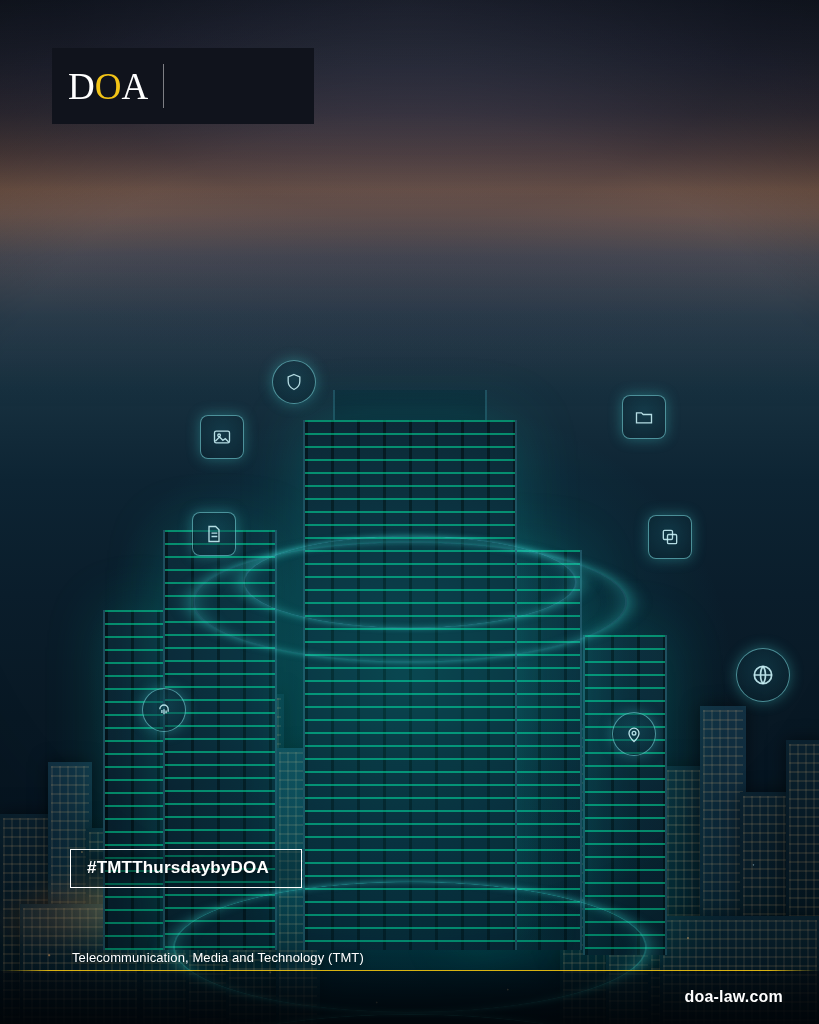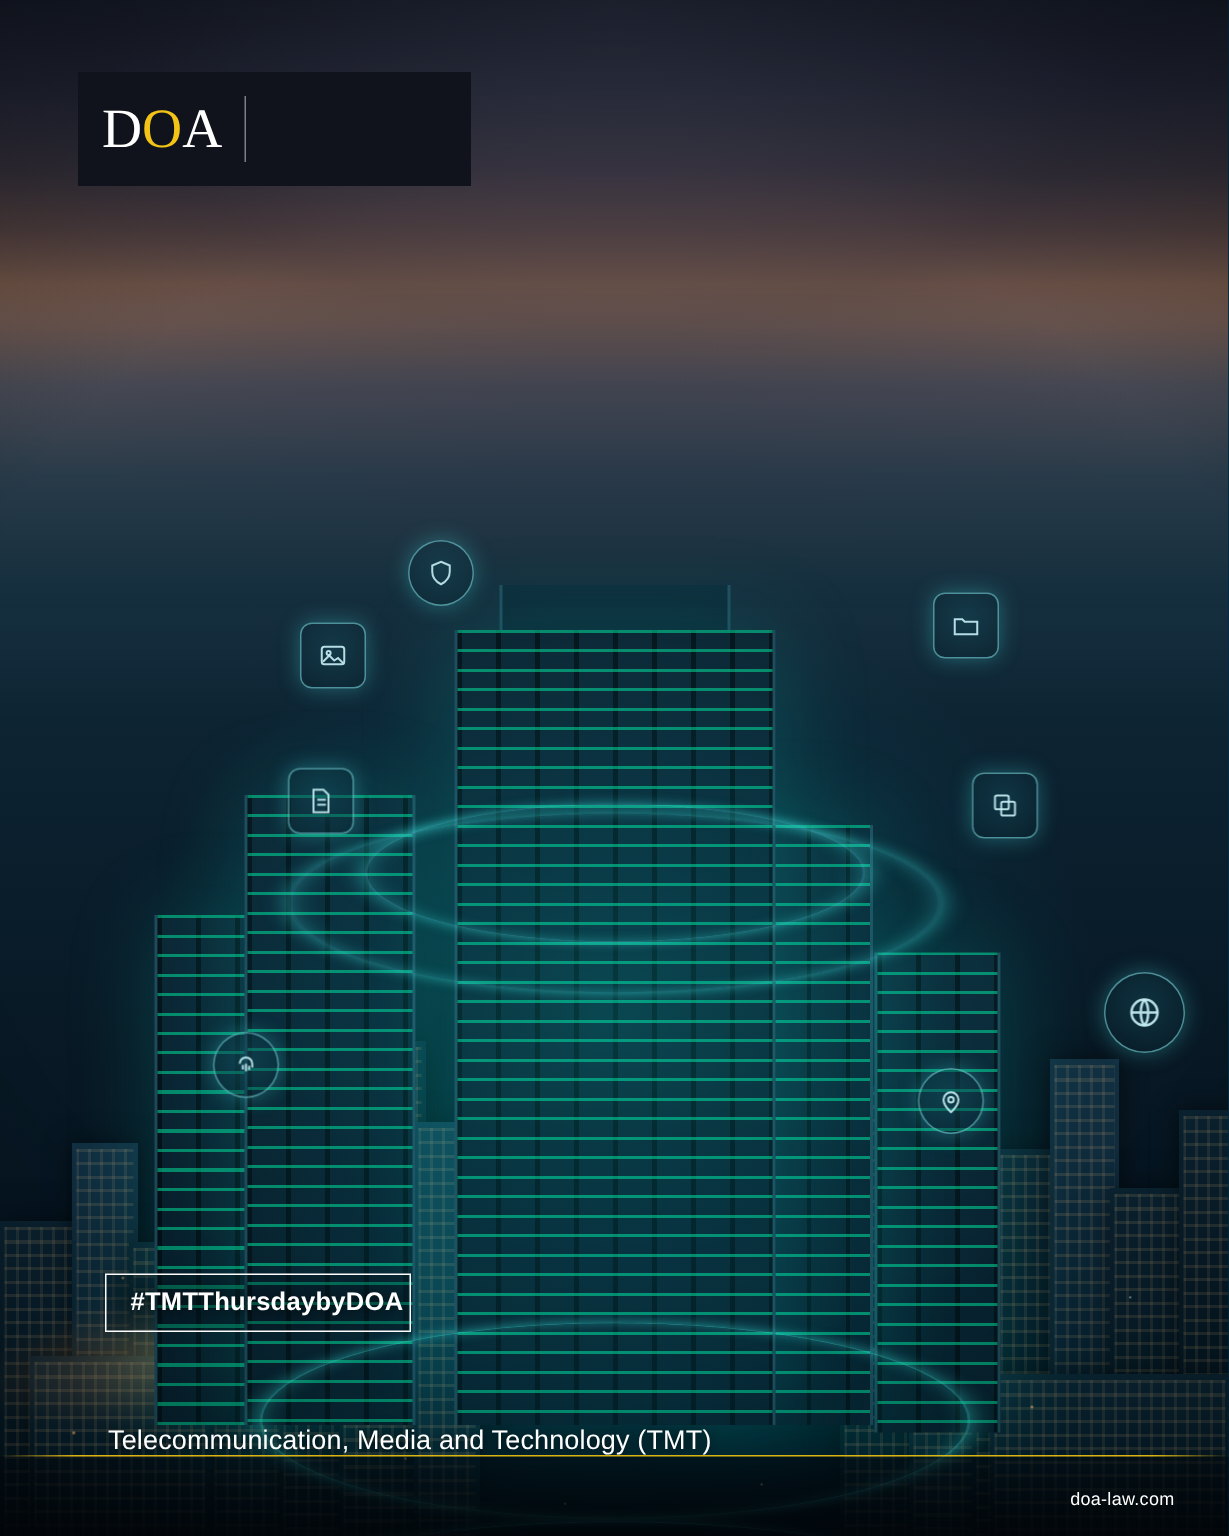--- a/index.html
+++ b/index.html
@@ -8,21 +8,21 @@
     background: #000;
   }
   body {
     font-family: "Liberation Sans", sans-serif;
   }
   .poster {
     position: relative;
     width: 819px;
     height: 1024px;
     overflow: hidden;
-    background: #0369a1;
+    background: #0c4a6e;
   }
 
   
   .bg {
     position: absolute;
     inset: 0;
     background:
       
       radial-gradient(120% 60% at 50% 0%, rgba(120,120,150,0.30) 0%, rgba(40,45,70,0.25) 35%, rgba(10,18,30,0.0) 62%),
       
@@ -216,47 +216,47 @@
   }
 
   
   .hashtag {
     position: absolute;
     left: 70px; top: 849px;
     border: 1.6px solid #ffffff;
     color: #ffffff;
     font-size: 17px;
     font-weight: bold;
-    padding: 8px 4px 9px 16px;
+    padding: 8px 32px 9px 16px;
     letter-spacing: 0.2px;
     background: rgba(4,18,26,0.28);
     text-shadow: 0 1px 8px rgba(0,0,0,0.7);
   }
 
   
   .footer-caption {
     position: absolute;
     left: 72px; top: 950px;
     color: #ffffff;
-    font-size: 18px;
+    font-size: 13px;
     letter-spacing: 0.1px;
     text-shadow: 0 1px 8px rgba(0,0,0,0.8);
   }
   .footer-rule {
     position: absolute;
     left: 0; right: 0; bottom: 53px;
     height: 1px;
     background: linear-gradient(to right, rgba(241,196,15,0.0) 0%, rgba(241,196,15,0.9) 6%, rgba(241,196,15,0.9) 94%, rgba(241,196,15,0.0) 100%);
   }
   .footer-site {
     position: absolute;
     right: 36px; bottom: 18px;
     color: #ffffff;
-    font-size: 12px;
-    font-weight: normal;
+    font-size: 16px;
+    font-weight: bold;
     letter-spacing: 0.2px;
   }
   .footer-bar {
     position: absolute;
     left: 0; right: 0; bottom: 0; height: 53px;
     background: linear-gradient(to bottom, rgba(2,8,14,0.55), rgba(1,5,9,0.92));
   }
 </style>
 </head>
 <body>

